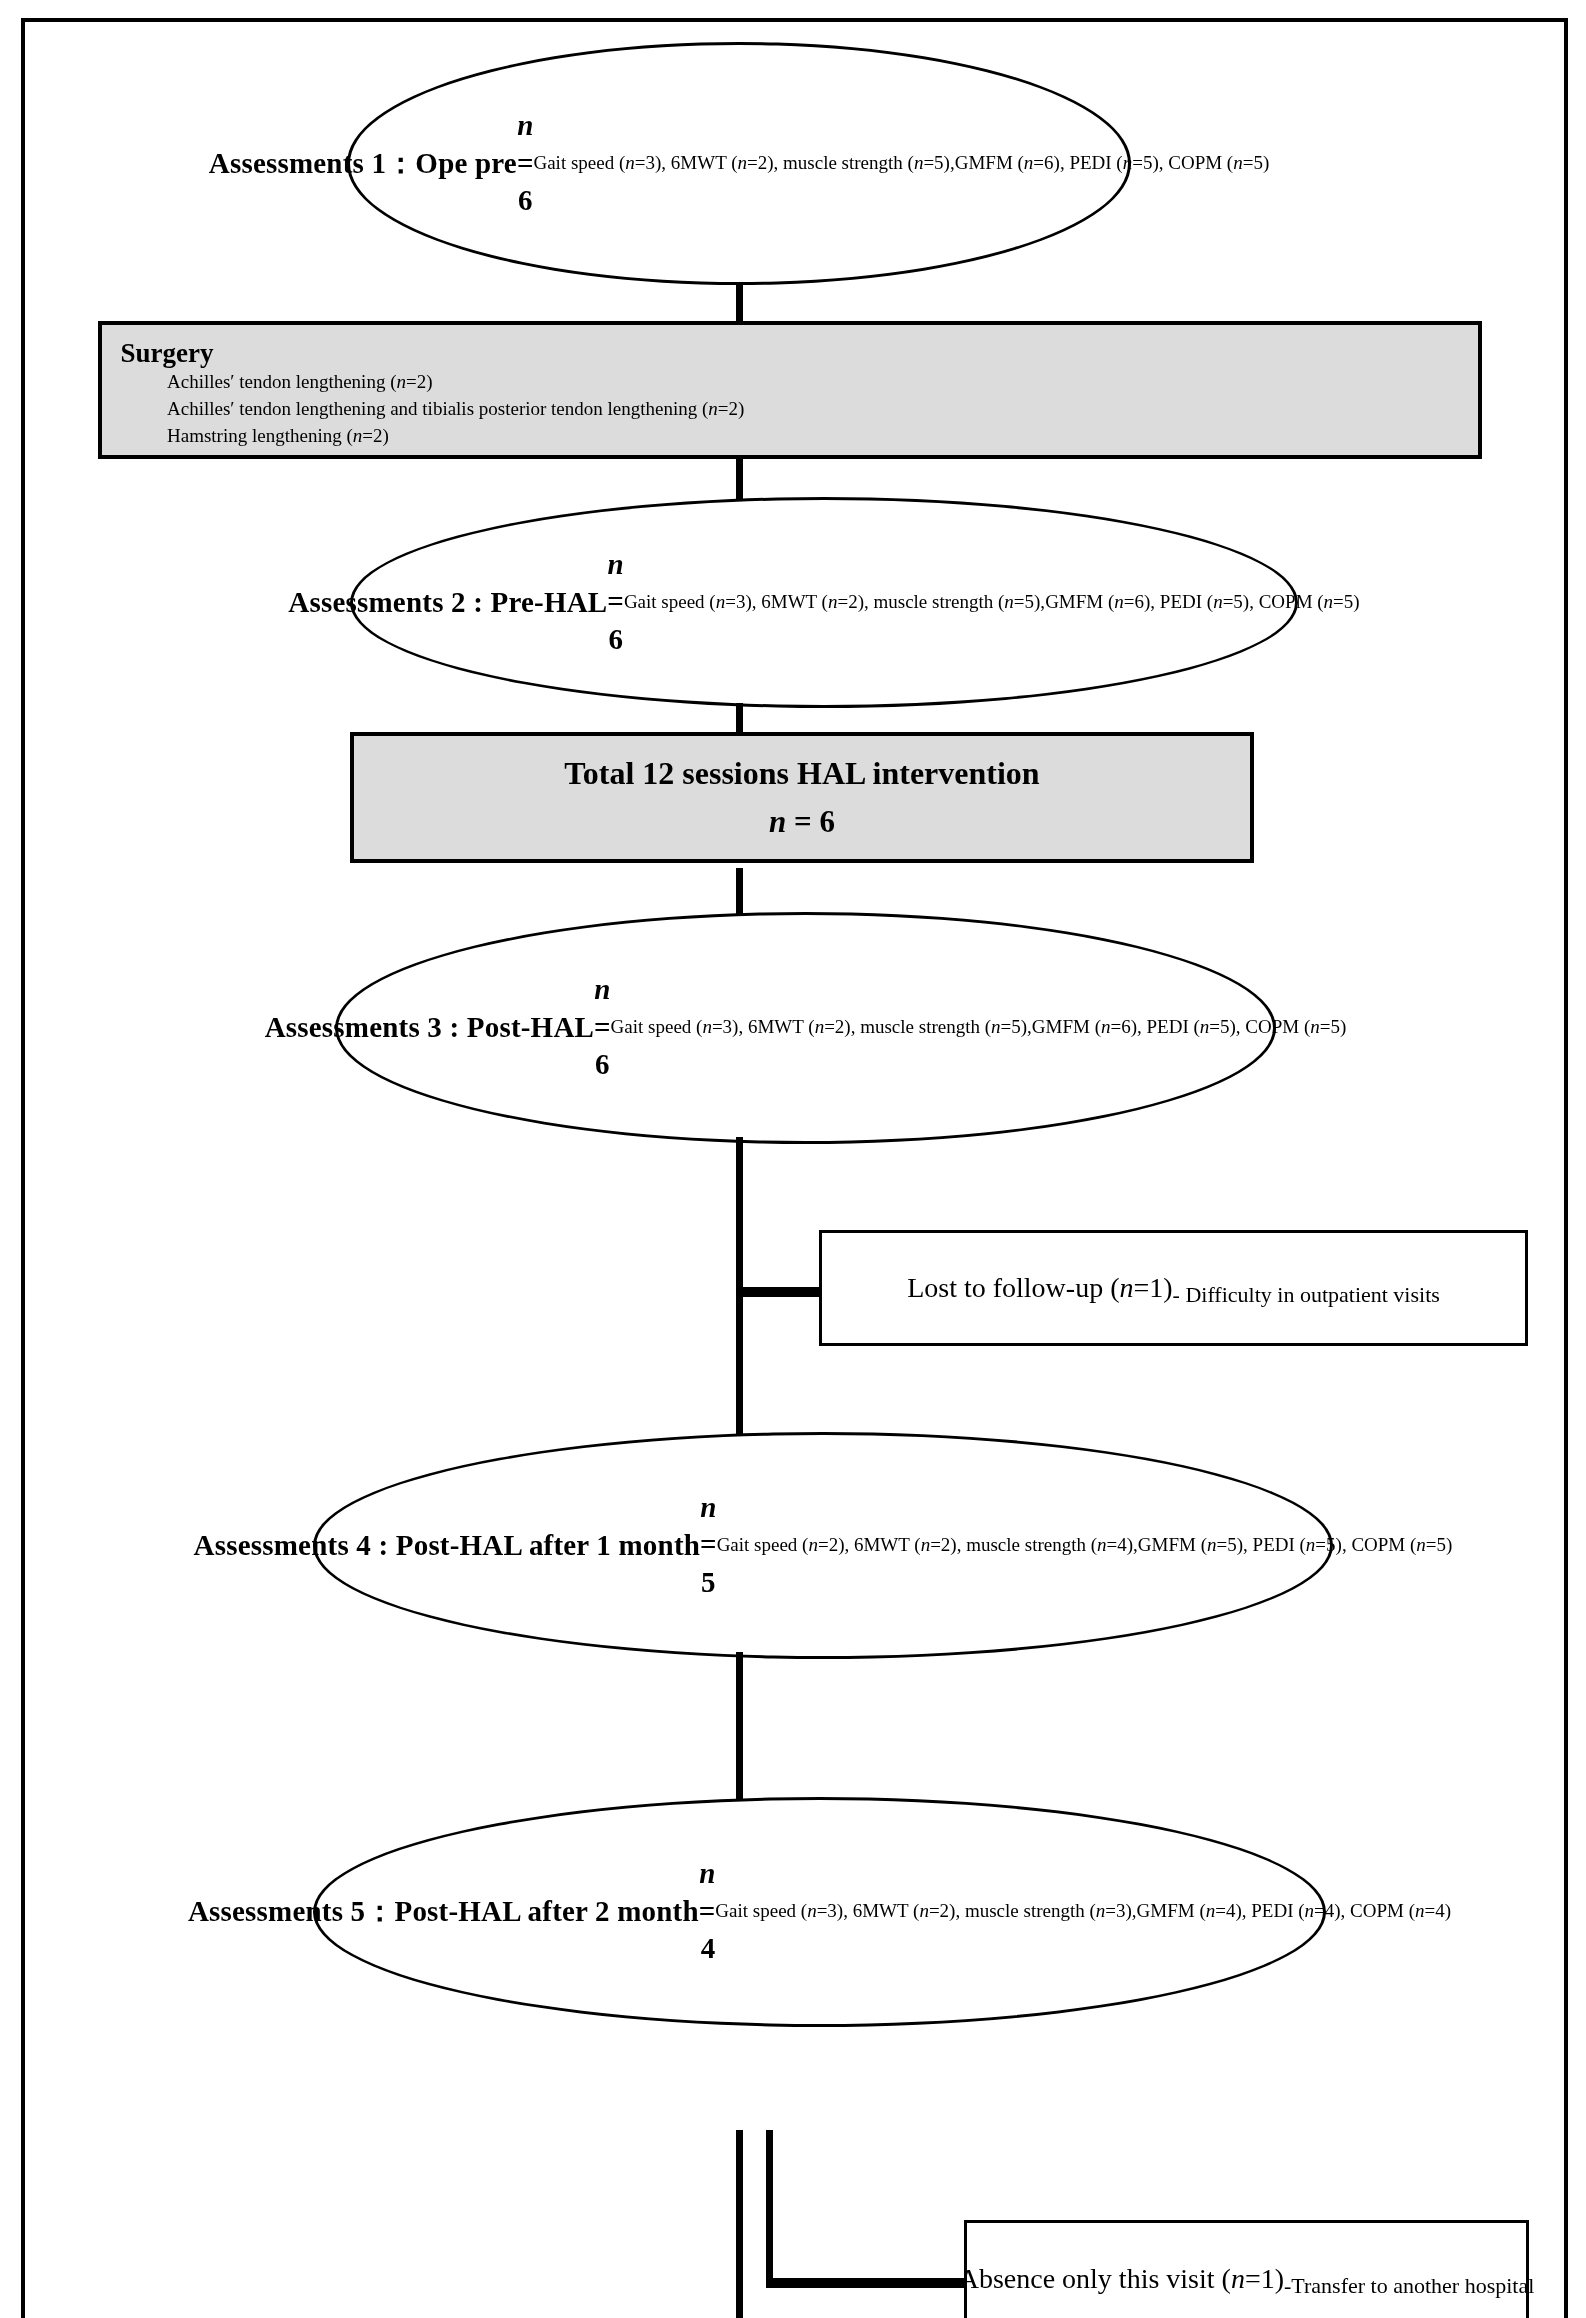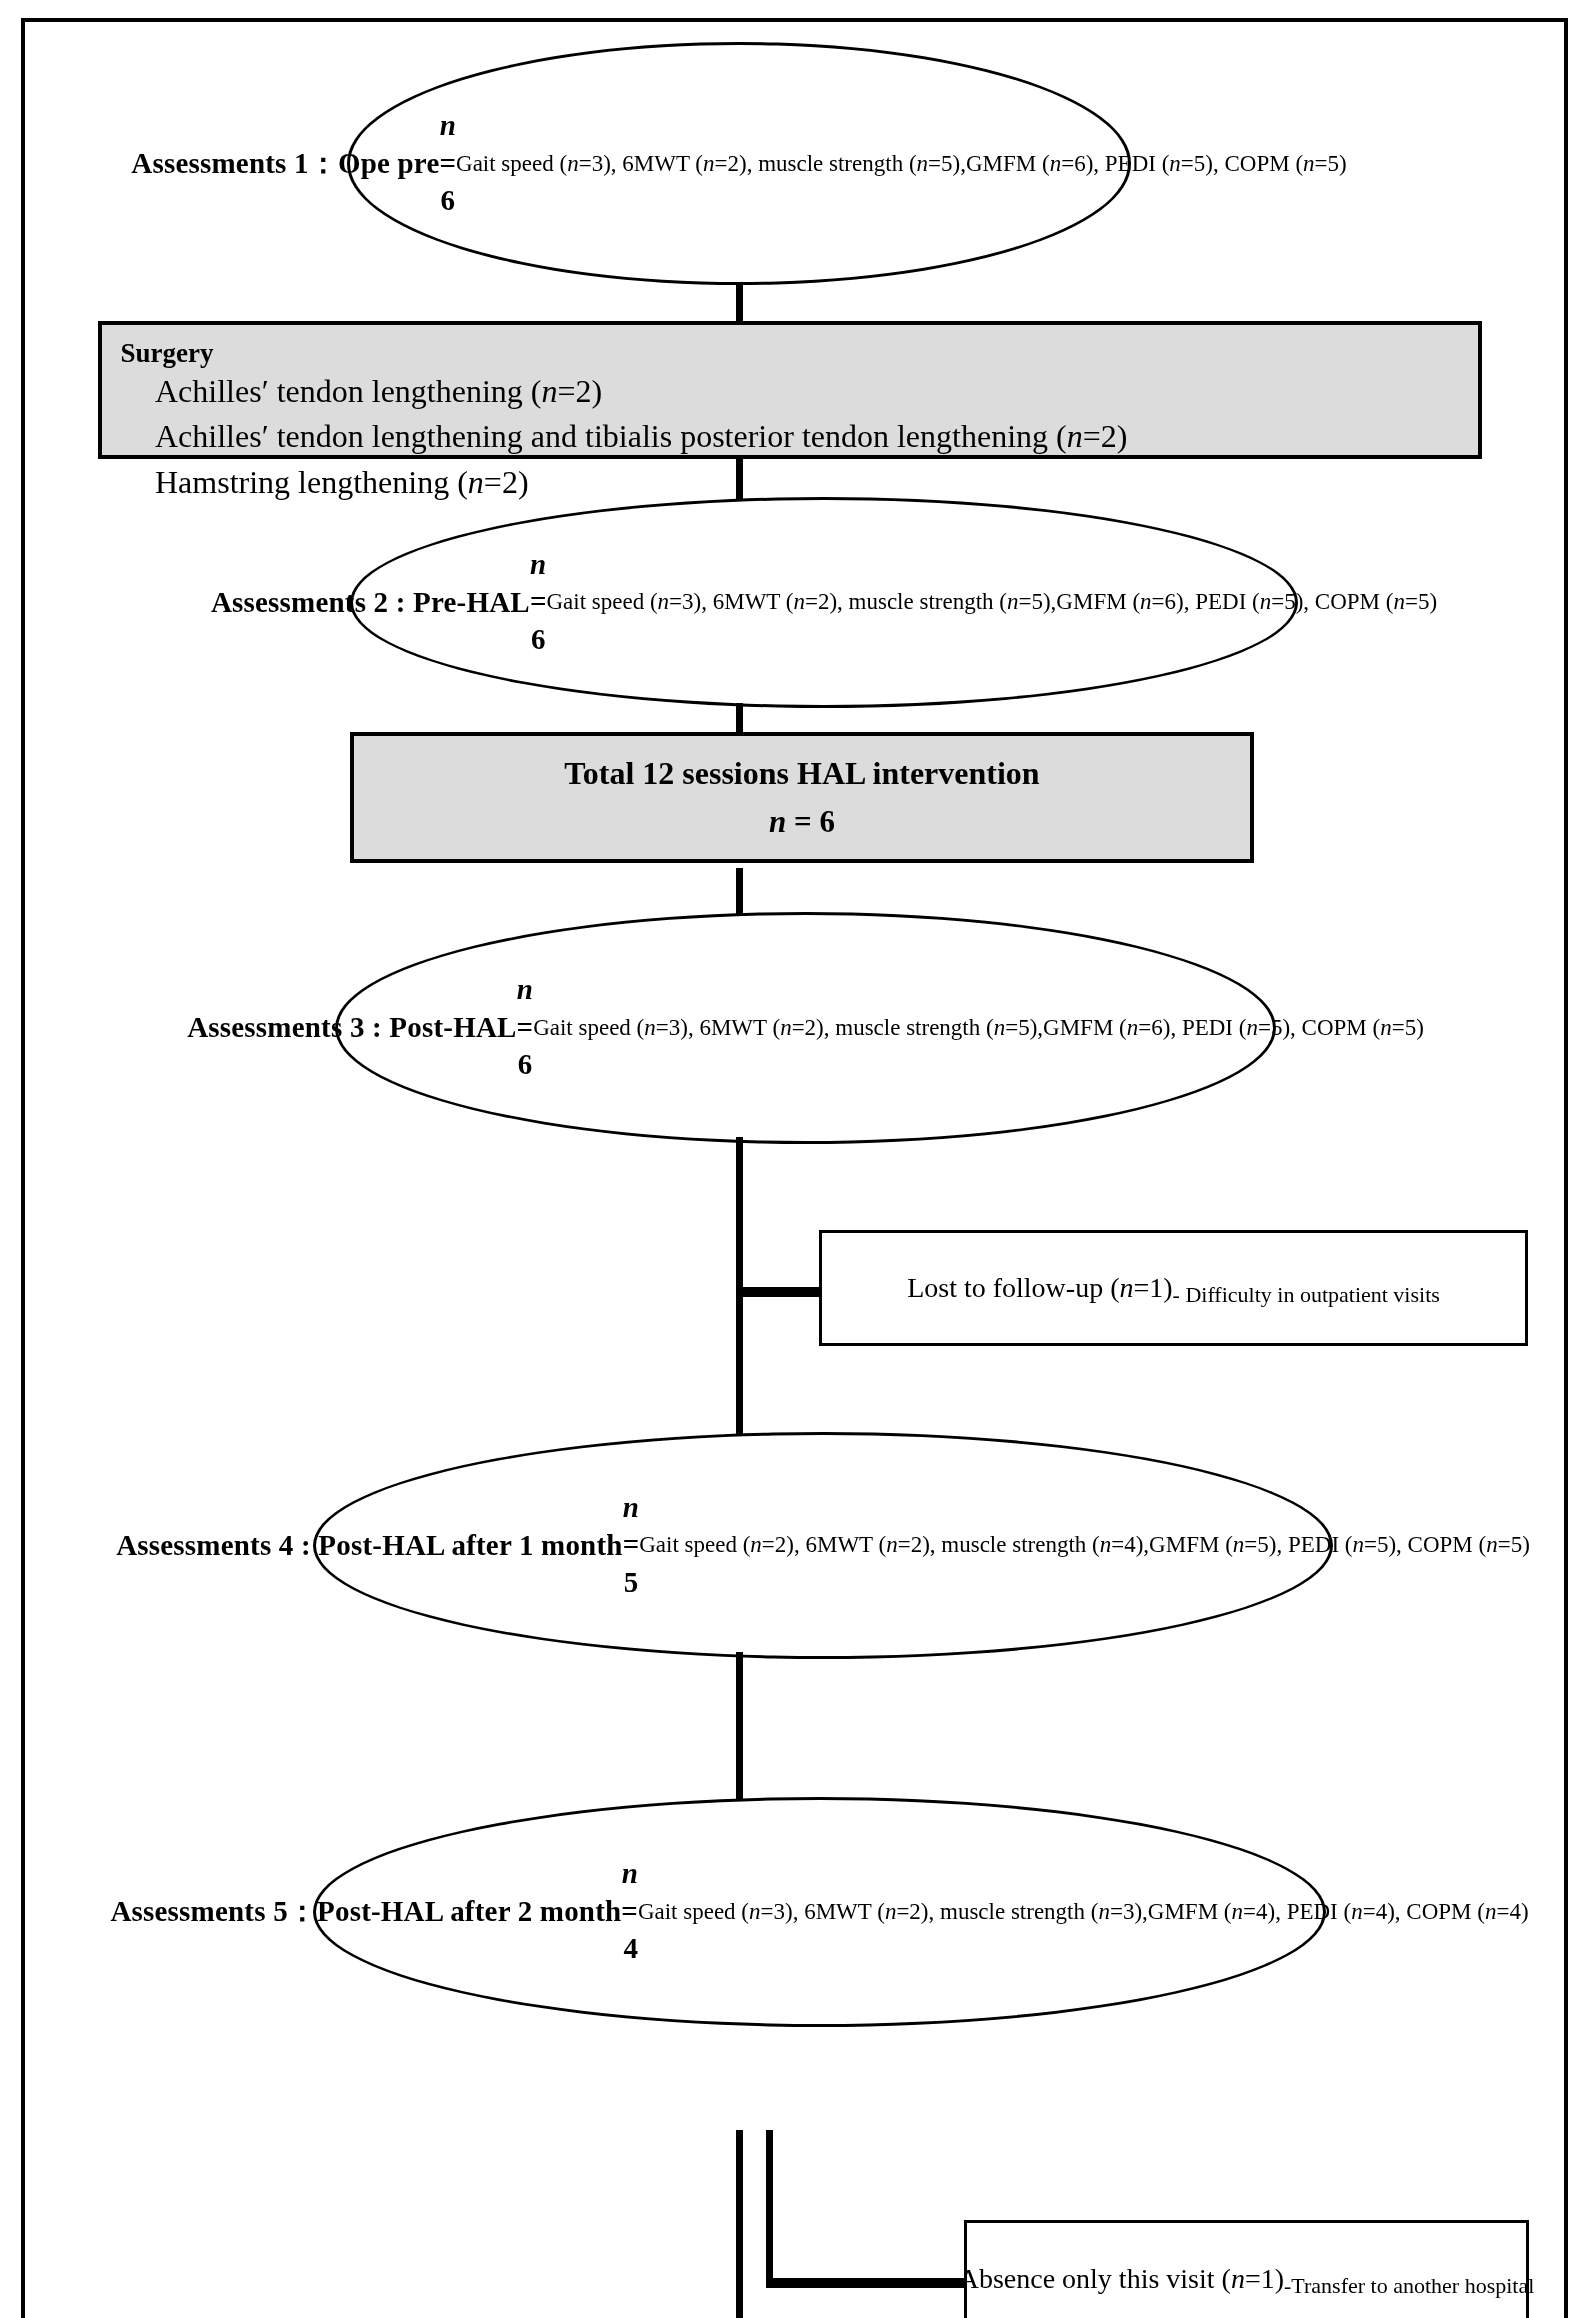--- a/index.html
+++ b/index.html
@@ -67,36 +67,37 @@
     letter-spacing:0.2px;
     white-space:nowrap;
   }
   .nline{
     font-weight:bold;
     font-size:29px;
     line-height:1.3;
   }
   .nline i{font-style:italic;}
   .detail{
-    font-size:23px;
+    font-size:19px;
     line-height:1.28;
     white-space:nowrap;
   }
   .detail i{font-style:italic;}
   .surgery-title{
     font-weight:bold;
     font-size:27px;
     line-height:1.2;
     padding:12px 0 0 18.5px;
   }
   .surgery-item{
-    font-size:32px;
+    font-size:19px;
     line-height:1.42;
     padding-left:53px;
     white-space:nowrap;
+    margin-left:12px;
   }
   .surgery-item i{font-style:italic;}
   .hal-title{
     font-weight:bold;
     font-size:32px;
     line-height:1.2;
     text-align:center;
   }
   .hal-n{
     font-weight:bold;

